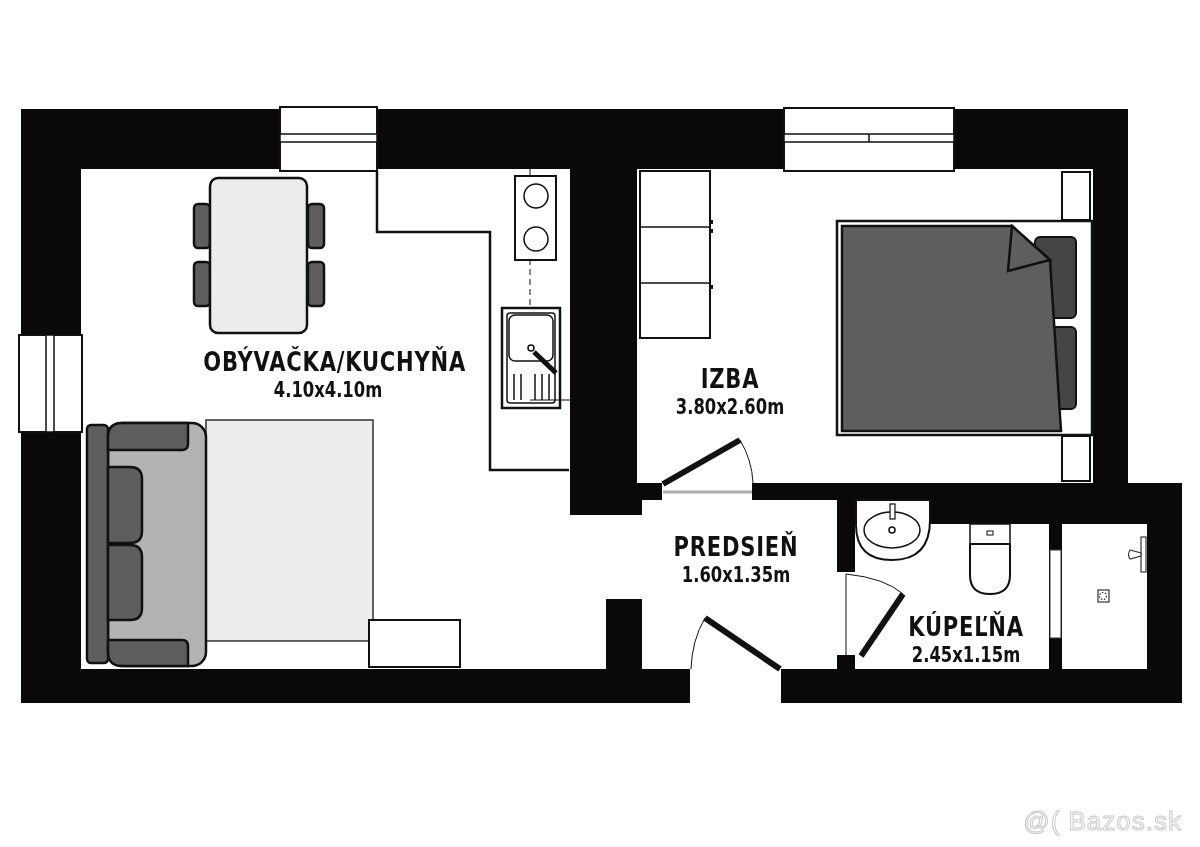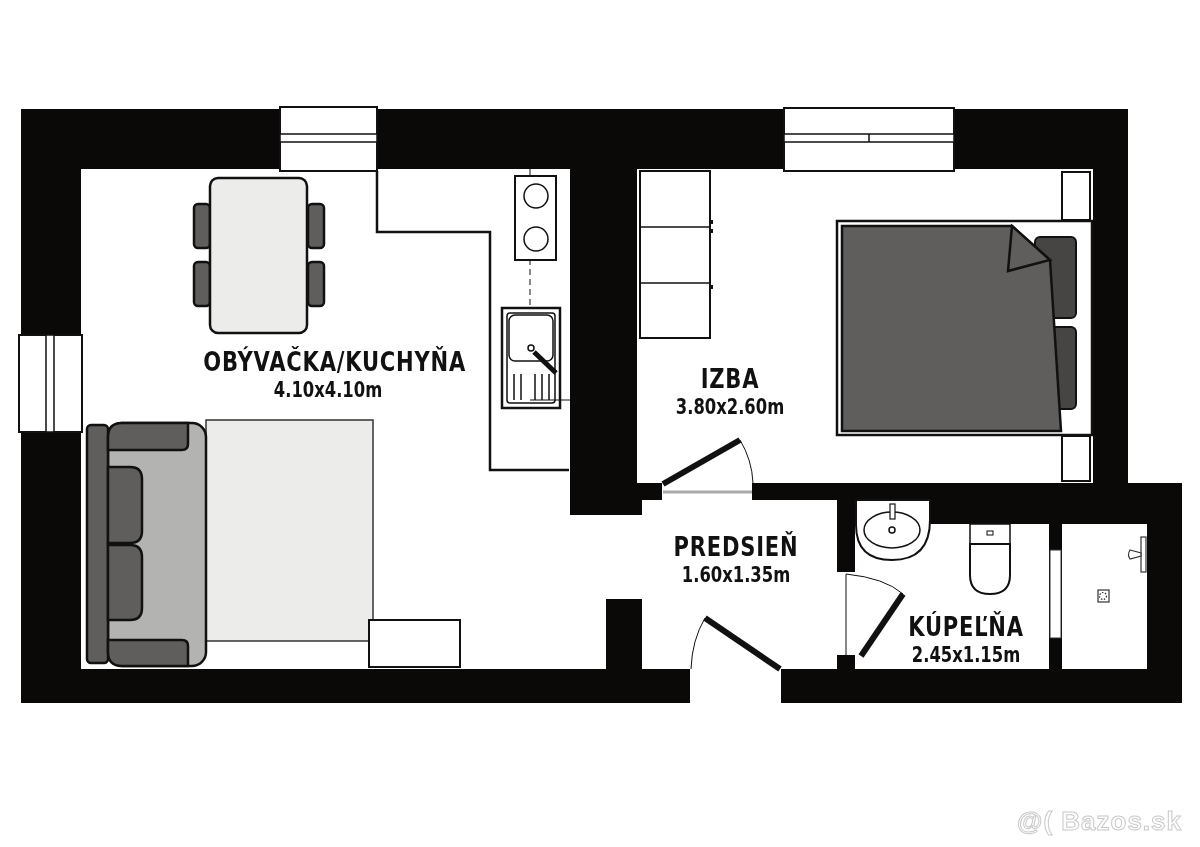--- a/index.html
+++ b/index.html
@@ -7,21 +7,21 @@
     #plan { position: absolute; left: 0; top: 0; width: 1200px; height: 847px; }
     .room-label {
       position: absolute; text-align: center; color: #111;
       font-family: "DejaVu Sans", sans-serif; font-weight: bold;
       transform: scaleX(0.78); transform-origin: center top; white-space: nowrap;
     }
     .room-name { font-size: 27px; letter-spacing: 1px; line-height: 30px; display: block; }
     .room-dim { font-size: 21px; line-height: 26px; display: block; }
     .watermark {
       position: absolute; right: 18px; top: 806px; font-family: "Liberation Sans", sans-serif;
-      font-size: 26px; color: #fff; -webkit-text-stroke: 1px #c9c9c9; letter-spacing: 1px; white-space: nowrap; font-weight: bold;
+      font-size: 26px; color: #fff; -webkit-text-stroke: 1px #c9c9c9; letter-spacing: 1px; white-space: nowrap;
     }
   </style>
 </head>
 <body>
 
 <svg id="plan" viewBox="0 0 1200 847" xmlns="http://www.w3.org/2000/svg">
 
   <g fill="#0a0908">
 
     <rect x="21" y="109" width="1107" height="400"></rect>

